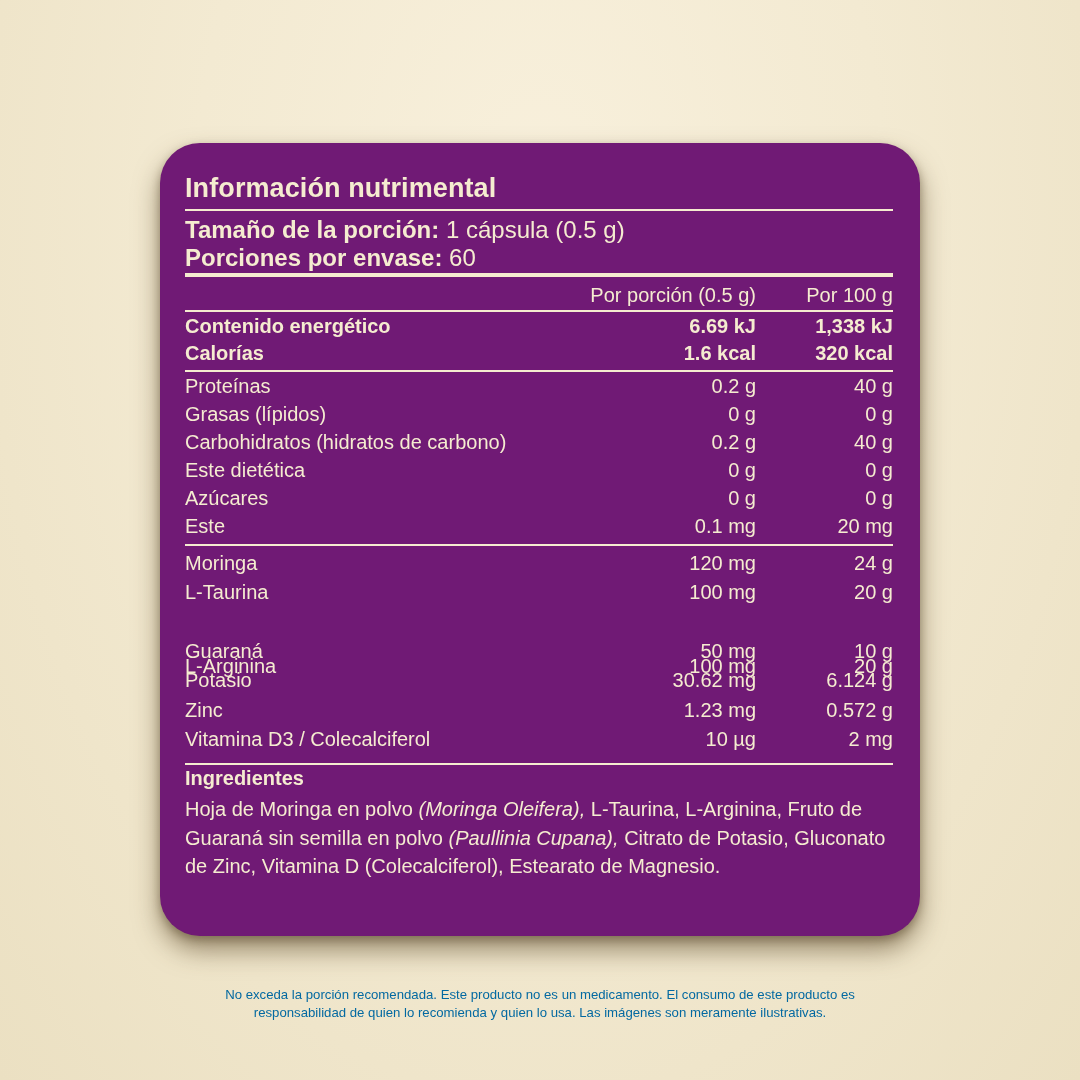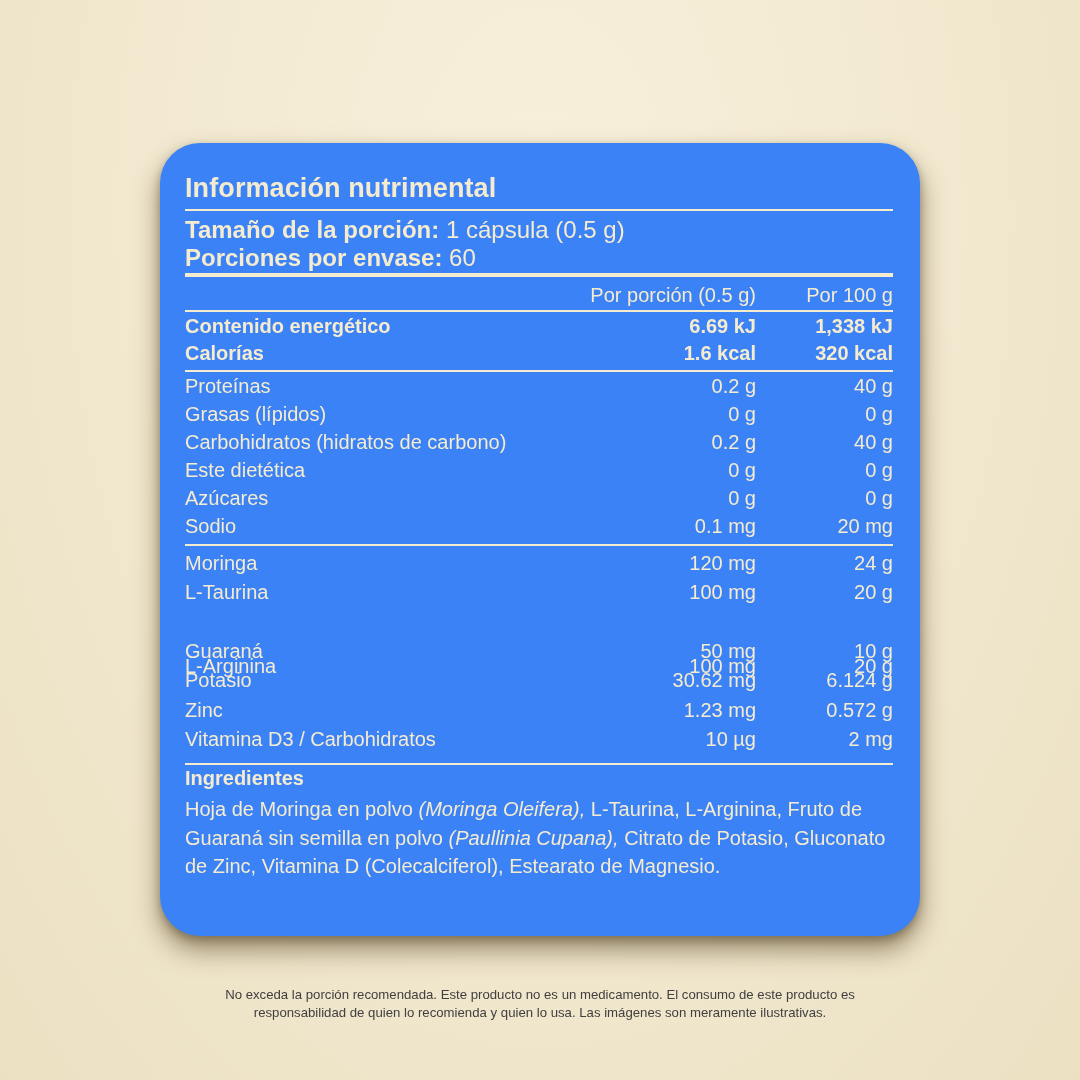--- a/index.html
+++ b/index.html
@@ -3,40 +3,40 @@
   <meta charset="utf-8">
   <style>
     html, body { margin: 0; padding: 0; }
     body {
       width: 1080px; height: 1080px; overflow: hidden; position: relative;
       background: radial-gradient(ellipse at 50% 20%, #f8f0dc 0%, #f3ead2 45%, #ebe0c2 100%);
       font-family: "Liberation Sans", sans-serif;
     }
     .card {
       position: absolute; left: 160px; top: 143px; width: 760px; height: 793px;
-      background: #3b82f6; border-radius: 40px;
+      background: #701a75; border-radius: 40px;
       box-shadow: 0 14px 26px rgba(80, 60, 30, 0.55), 0 4px 8px rgba(60, 45, 20, 0.35);
       color: #f5ecd0;
     }
     .inner { position: absolute; left: 25px; top: 0; width: 708px; }
     .title { position: absolute; top: 30px; left: 0; font-size: 27px; font-weight: bold; letter-spacing: 0.1px; white-space: nowrap; }
     .rule { position: absolute; left: 0; width: 708px; background: #f5ecd0; }
     .line { position: absolute; left: 0; width: 708px; font-size: 24px; white-space: nowrap; }
     .line b { font-weight: bold; }
     .row { position: absolute; left: 0; width: 708px; height: 28px; font-size: 20px; white-space: nowrap; }
     .row .lbl { position: absolute; left: 0; top: 0; }
     .row .c1 { position: absolute; right: 137px; top: 0; text-align: right; }
     .row .c2 { position: absolute; right: 0; top: 0; text-align: left; }
     .row.bold { font-weight: bold; }
     .ing-title { position: absolute; top: 624px; left: 0; font-size: 20px; font-weight: bold; }
     .ing-text { position: absolute; top: 652px; left: 0; width: 708px; font-size: 20px; line-height: 28.5px; }
     .ing-text i { font-style: italic; }
     .disclaimer {
       position: absolute; left: 140px; top: 986px; width: 800px; text-align: center;
-      font-size: 13.2px; line-height: 18px; color: #404040;
+      font-size: 13.2px; line-height: 18px; color: #0369a1;
     }
   </style>
 </head>
 <body>
 
 <div class="card">
   <div class="inner">
     <div class="title">Información nutrimental</div>
     <div class="rule" style="top:66px;height:2px;"></div>
 
@@ -90,21 +90,21 @@
           <span class="lbl">Este dietética</span>
           <span class="c1">0 g</span>
           <span class="c2">0 g</span>
         </div>
         <div class="row" style="top: 344px;">
           <span class="lbl">Azúcares</span>
           <span class="c1">0 g</span>
           <span class="c2">0 g</span>
         </div>
         <div class="row" style="top: 372px;">
-          <span class="lbl">Sodio</span>
+          <span class="lbl">Este</span>
           <span class="c1">0.1 mg</span>
           <span class="c2">20 mg</span>
         </div>
       </div>
     <div class="rule" style="top:401px;height:2px;"></div>
 
     <div id="active-rows">
         <div class="row" style="top: 409px;">
           <span class="lbl">Moringa</span>
           <span class="c1">120 mg</span>
@@ -129,21 +129,21 @@
           <span class="lbl">Potasio</span>
           <span class="c1">30.62 mg</span>
           <span class="c2">6.124 g</span>
         </div>
         <div class="row" style="top: 555.5px;">
           <span class="lbl">Zinc</span>
           <span class="c1">1.23 mg</span>
           <span class="c2">0.572 g</span>
         </div>
         <div class="row" style="top: 584.8px;">
-          <span class="lbl">Vitamina D3 / Carbohidratos</span>
+          <span class="lbl">Vitamina D3 / Colecalciferol</span>
           <span class="c1">10 µg</span>
           <span class="c2">2 mg</span>
         </div>
       </div>
     <div class="rule" style="top:620px;height:2px;"></div>
 
     <div class="ing-title" style="top:624px;">Ingredientes</div>
     <div class="ing-text" id="ingredients-text"><span>Hoja de Moringa en polvo </span><i>(Moringa Oleifera),</i><span> L-Taurina, L-Arginina, Fruto de Guaraná sin semilla en polvo </span><i>(Paullinia Cupana),</i><span> Citrato de Potasio, Gluconato de Zinc, Vitamina D (Colecalciferol), Estearato de Magnesio.</span></div>
   </div>
 </div>

